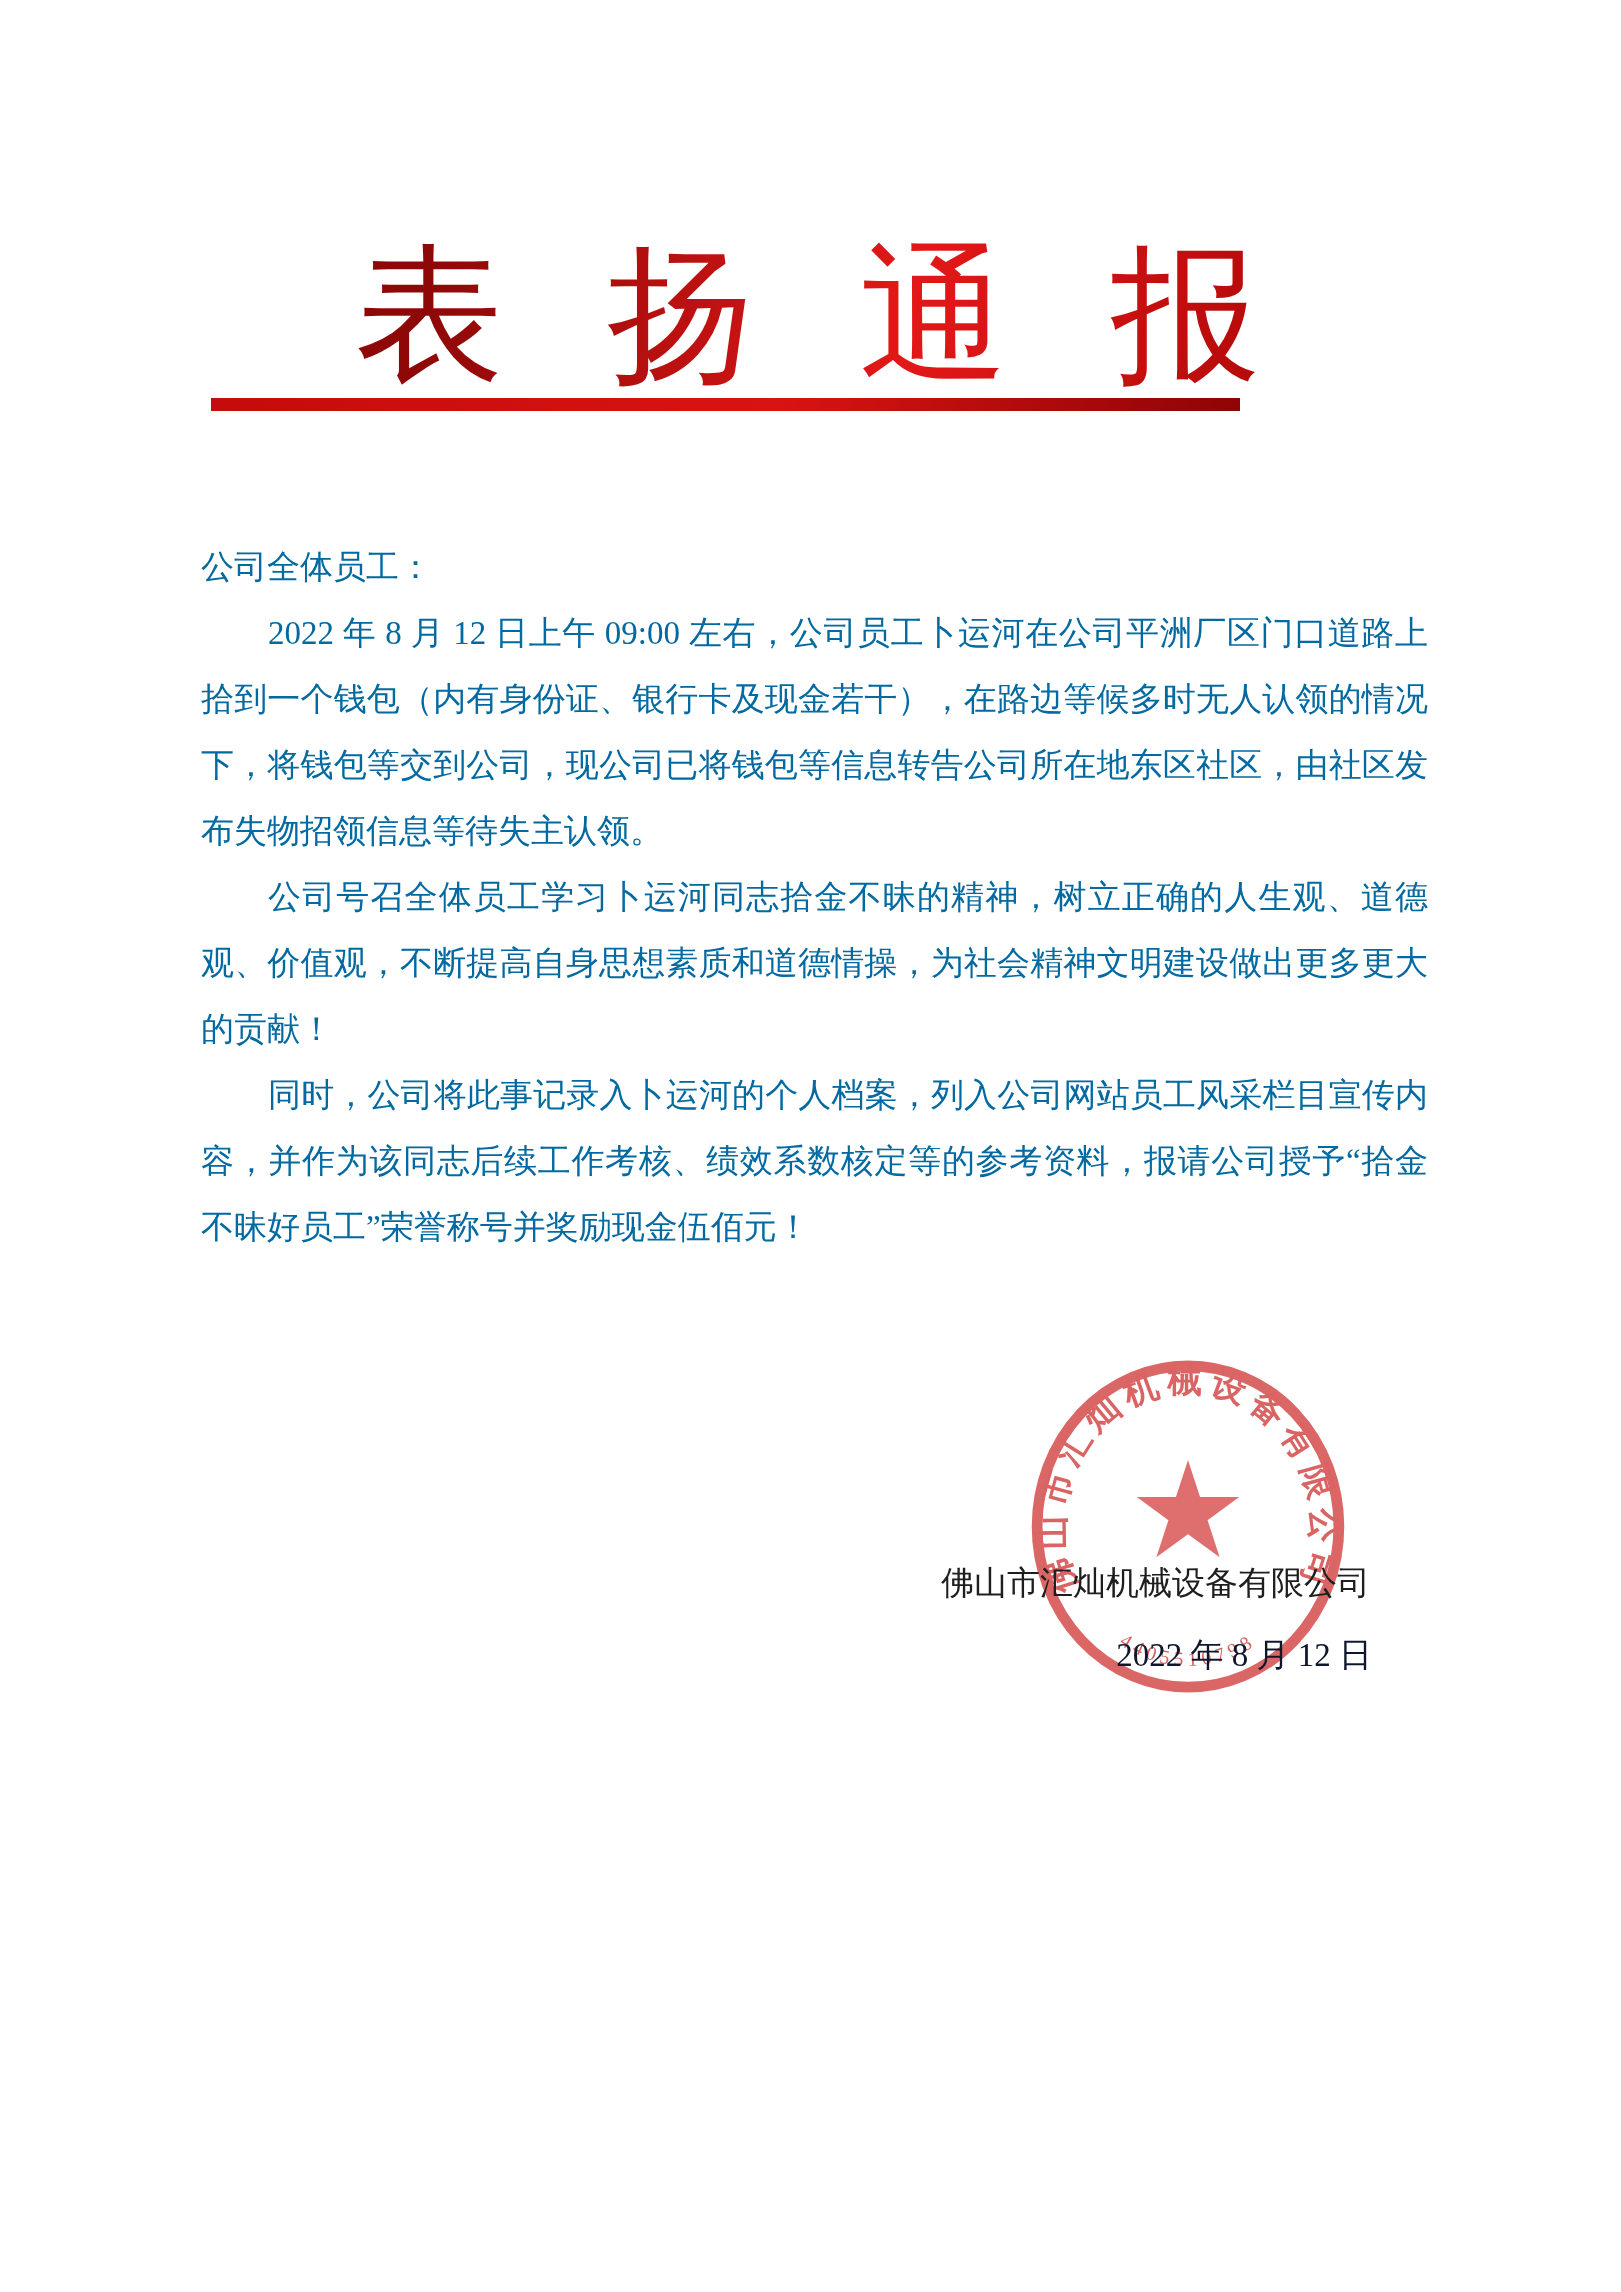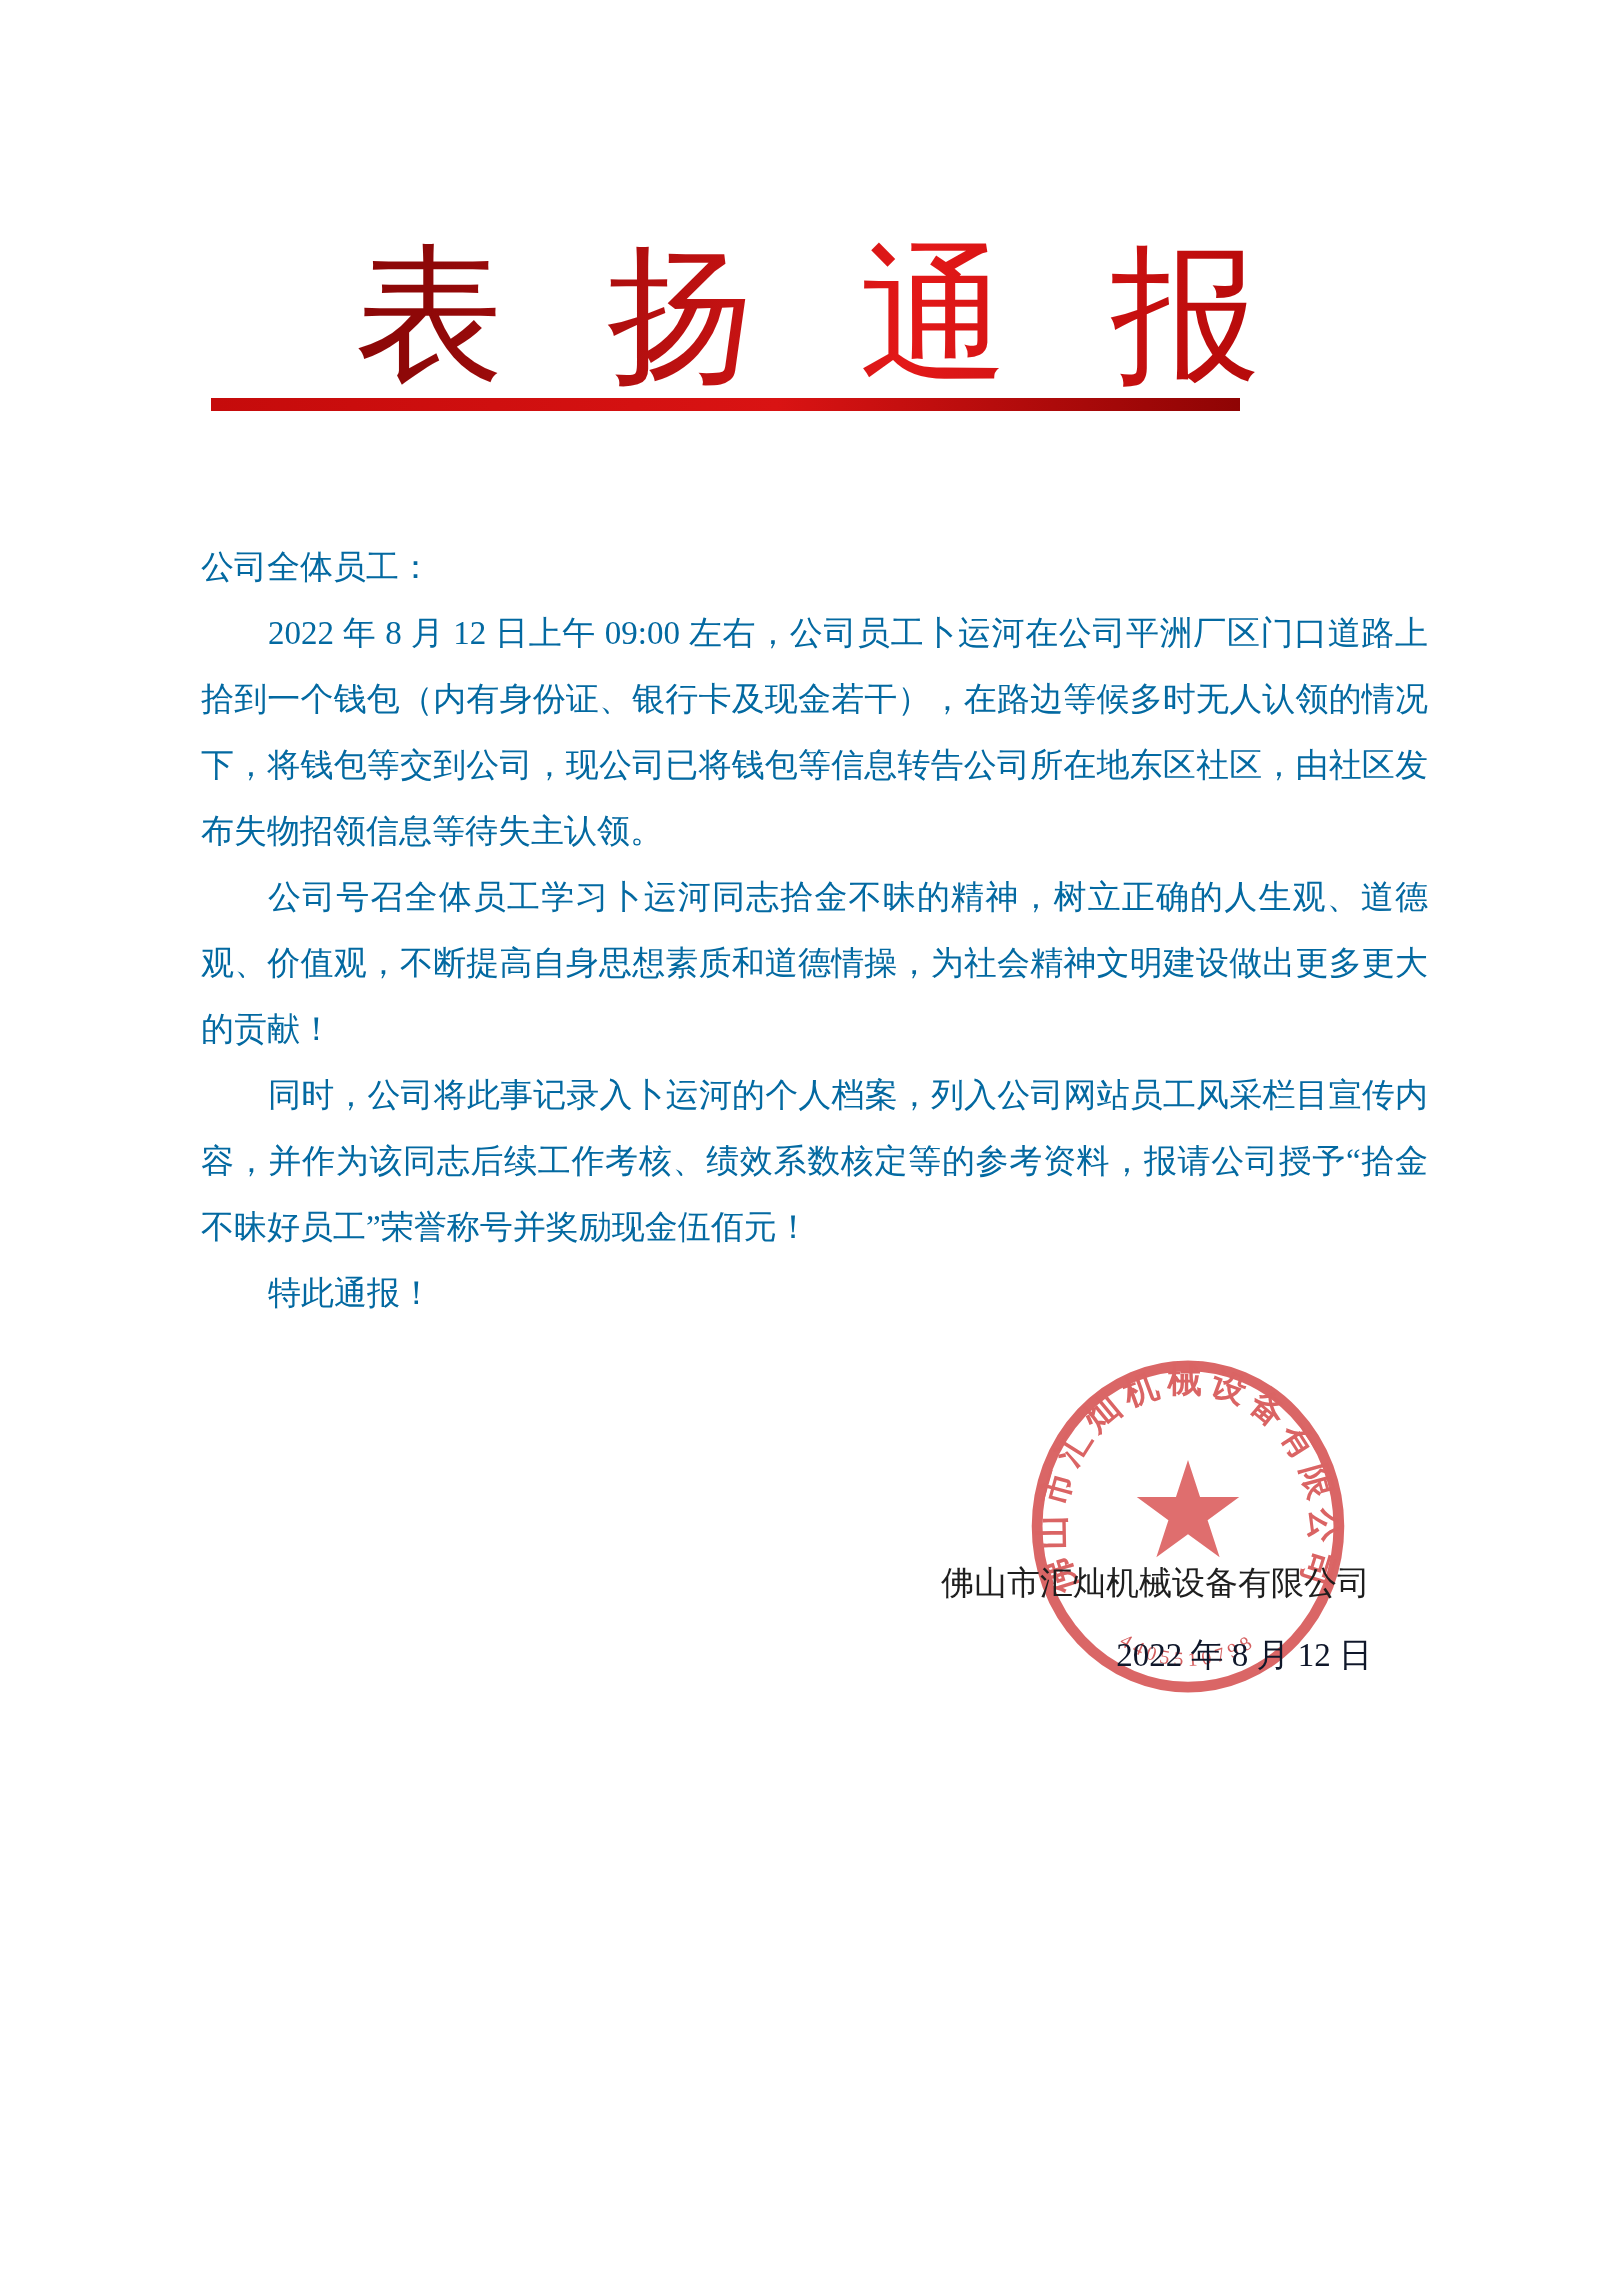--- a/index.html
+++ b/index.html
@@ -116,21 +116,20 @@
 
   <div class="doc-title">表扬通报</div>
 
   <div class="title-rule"></div>
 
   <div class="doc-body">
     <p class="no-indent">公司全体员工：</p>
     <p>2022 年 8 月 12 日上午 09:00 左右，公司员工卜运河在公司平洲厂区门口道路上拾到一个钱包（内有身份证、银行卡及现金若干），在路边等候多时无人认领的情况下，将钱包等交到公司，现公司已将钱包等信息转告公司所在地东区社区，由社区发布失物招领信息等待失主认领。</p>
     <p>公司号召全体员工学习卜运河同志拾金不昧的精神，树立正确的人生观、道德观、价值观，不断提高自身思想素质和道德情操，为社会精神文明建设做出更多更大的贡献！</p>
     <p>同时，公司将此事记录入卜运河的个人档案，列入公司网站员工风采栏目宣传内容，并作为该同志后续工作考核、绩效系数核定等的参考资料，报请公司授予“拾金不昧好员工”荣誉称号并奖励现金伍佰元！</p>
-    <p>特此通报！</p>
   </div>
 
   <svg class="seal" viewBox="-162 -172 324 344" xmlns="http://www.w3.org/2000/svg">
     <defs>
       <path id="sealTopArc" d="M -110 68 A 127 137 0 1 1 110 68" fill="none"></path>
       <path id="sealBottomArc" d="M -77 115 A 130 140 0 0 0 77 115" fill="none"></path>
     </defs>
     <ellipse cx="0" cy="0" rx="154" ry="164" fill="none" stroke="#d65252" stroke-width="11"></ellipse>
     <text class="seal-arc-company">
       <textPath href="#sealTopArc" startOffset="50%" text-anchor="middle">佛山市汇灿机械设备有限公司</textPath>

